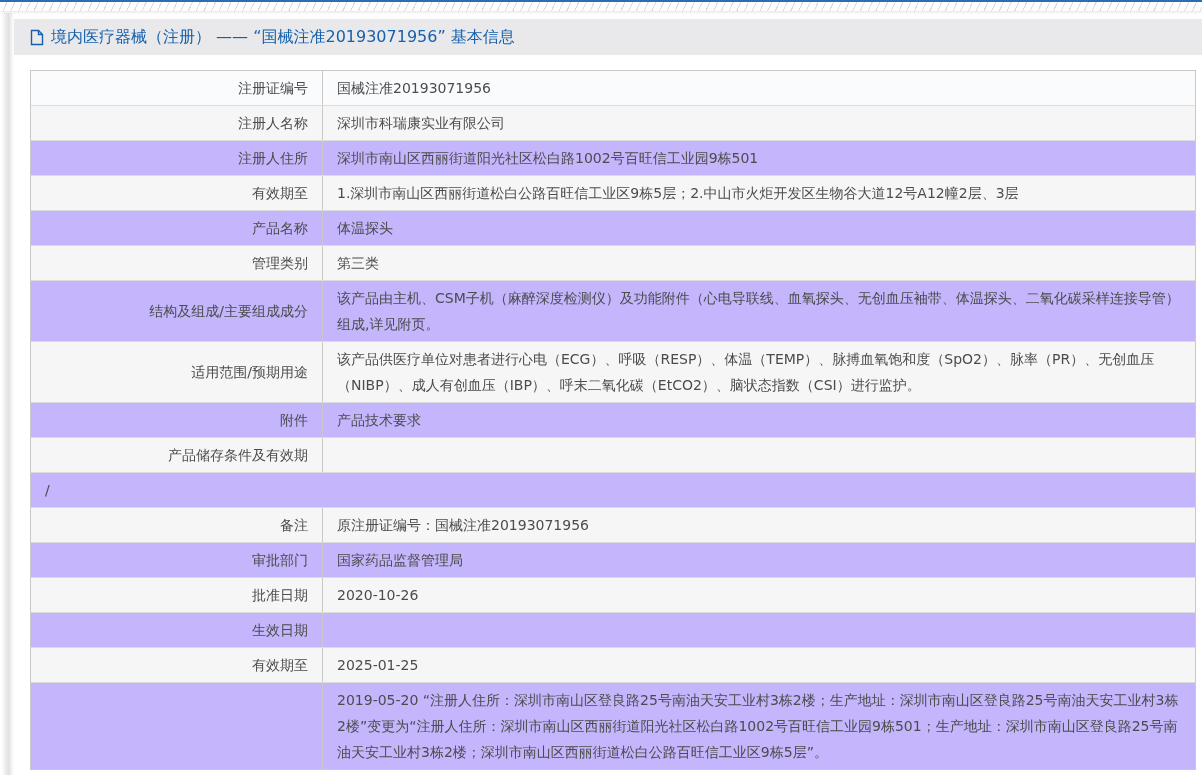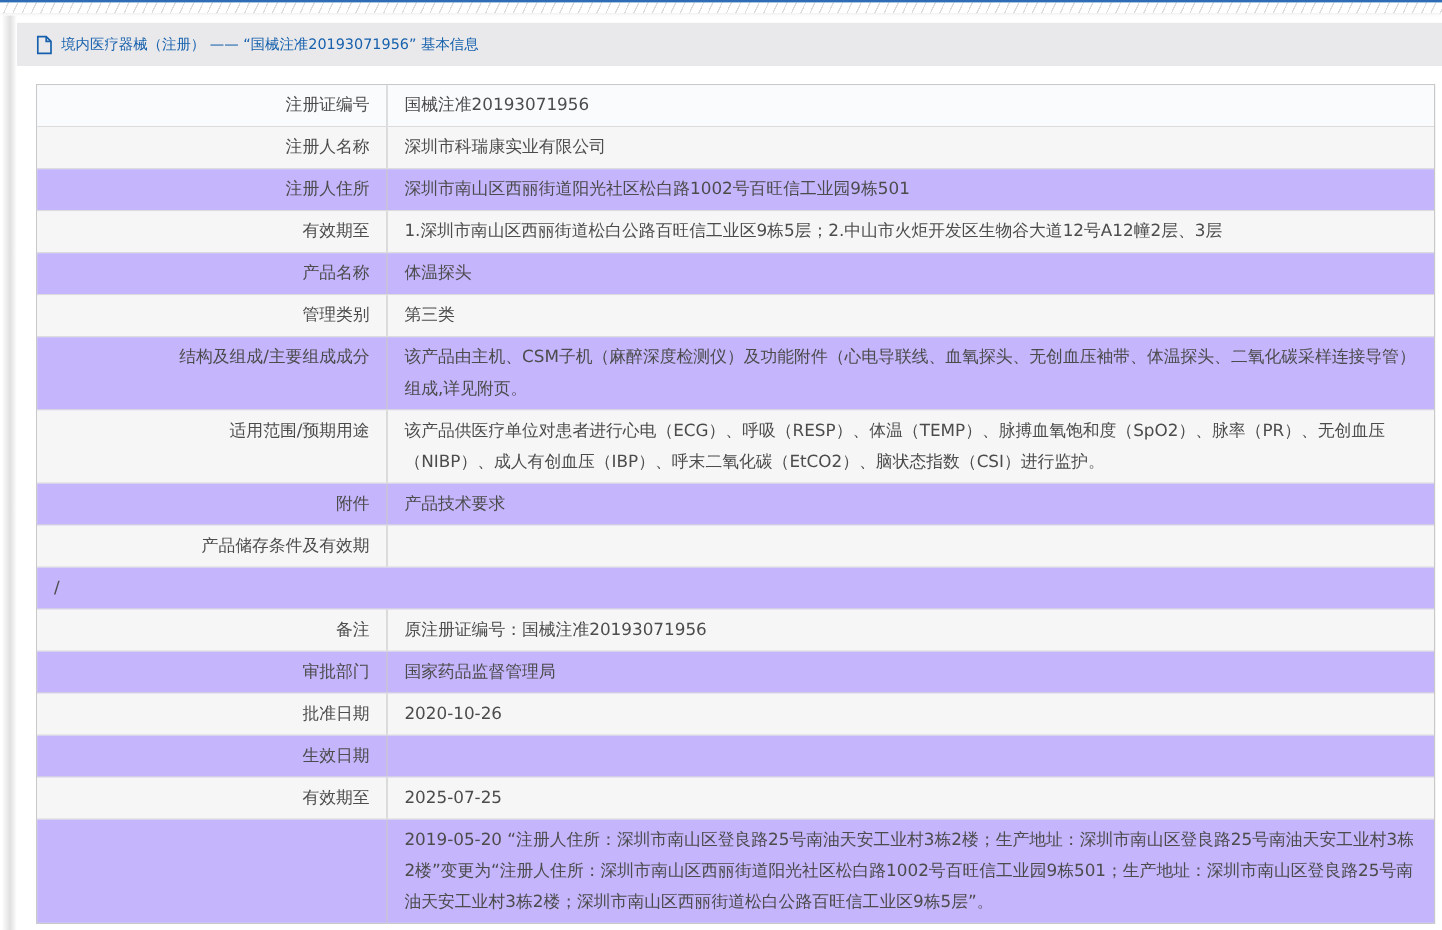--- a/index.html
+++ b/index.html
@@ -33,21 +33,21 @@
     height: 36px;
     margin-top: 8px;
     background: #e9e9eb;
     display: flex;
     align-items: center;
     padding-left: 16px;
   }
   .doc-icon { display: inline-flex; align-items: center; }
   .title-text {
     color: #1660ad;
-    font-size: 12px;
+    font-size: 16px;
     margin-left: 7px;
     white-space: nowrap;
   }
   .info-table {
     margin: 15px 6px 0 16px;
     border: 1px solid #c9c9c9;
     background: #fff;
   }
   .row {
     display: flex;
@@ -56,21 +56,21 @@
   }
   .row:nth-child(even) { background: #f6f6f6; }
   .row:first-child { background: #f9fbfd; }
   .row:last-child { border-bottom: none; }
   .cell {
     padding: 4px 14px;
     font-size: 14px;
     line-height: 26px;
     color: #4c4c4c;
     display: flex;
-    align-items: flex-start;
+    align-items: center;
   }
   .cell-label {
     flex: 0 0 292px;
     width: 292px;
     justify-content: flex-end;
     text-align: right;
     border-right: 1px solid #c9c9c9;
     min-height: 34px;
   }
   .cell-value { flex: 1; min-height: 34px; }
@@ -208,21 +208,21 @@
         </div>
         <div class="cell cell-value">
           <span></span>
         </div>
       </div>
       <div class="row">
         <div class="cell cell-label">
           <span>有效期至</span>
         </div>
         <div class="cell cell-value">
-          <span>2025-07-25</span>
+          <span>2025-01-25</span>
         </div>
       </div>
       <div class="row">
         <div class="cell cell-label">
           <span></span>
         </div>
         <div class="cell cell-value">
           <span>2019-05-20 “注册人住所：深圳市南山区登良路25号南油天安工业村3栋2楼；生产地址：深圳市南山区登良路25号南油天安工业村3栋2楼”变更为“注册人住所：深圳市南山区西丽街道阳光社区松白路1002号百旺信工业园9栋501；生产地址：深圳市南山区登良路25号南油天安工业村3栋2楼；深圳市南山区西丽街道松白公路百旺信工业区9栋5层”。</span>
         </div>
       </div>

